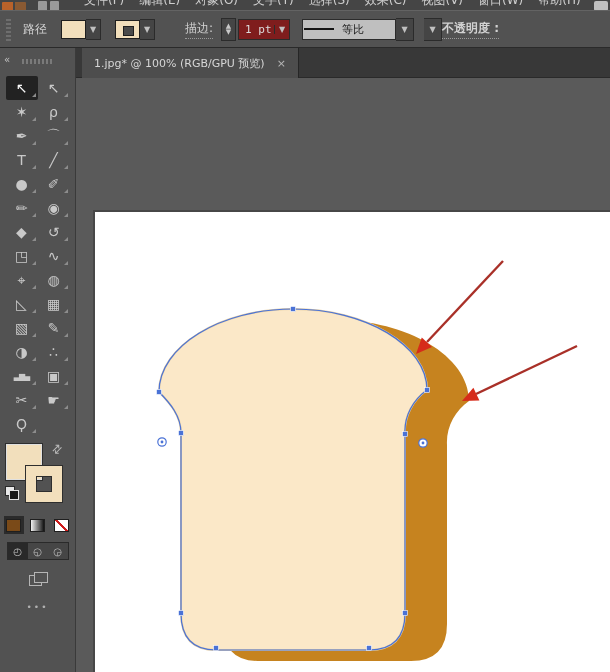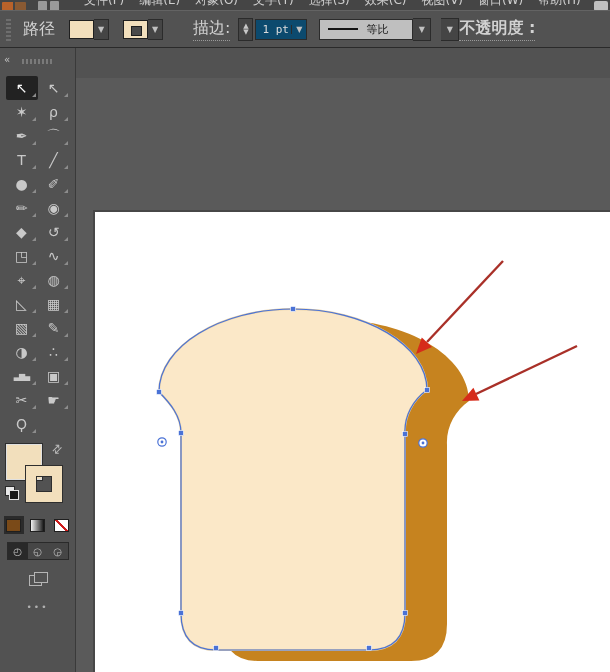--- a/index.html
+++ b/index.html
@@ -16,34 +16,34 @@
   .appicon-frag{position:absolute;left:38px;top:1px;width:9px;height:12px;background:#9a9a9a;border-radius:1px;}
   .appicon-frag.b{left:50px;}
   .menu-right-frag{position:absolute;right:2px;top:1px;width:14px;height:10px;background:#c0c0c0;border-radius:2px;}
 
   
   .controlbar{position:absolute;left:0;top:10px;width:610px;height:38px;background:#525252;
               border-top:1px solid #636363;border-bottom:1px solid #2a2a2a;
               display:flex;align-items:center;box-sizing:border-box;padding-left:6px;overflow:hidden;}
   .grip-v{width:5px;height:24px;margin-right:12px;
           background:repeating-linear-gradient(0deg,#6e6e6e 0 2px,transparent 2px 4px);}
-  .cb-label{color:#d2d2d2;font-size:16px;white-space:nowrap;}
+  .cb-label{color:#d2d2d2;font-size:12px;white-space:nowrap;}
   .cb-label.link{border-bottom:1px dotted #9a9a9a;padding-bottom:1px;}
   .swgroup{display:flex;align-items:center;margin-left:14px;}
   .swatch{width:25px;height:19px;border:1px solid #1f1f1f;box-sizing:border-box;position:relative;}
   .swatch .hole{position:absolute;left:7px;top:5px;width:9px;height:8px;background:#4a4a4a;border:1px solid #1f1f1f;}
   .chev{width:14px;height:19px;background:#454545;border:1px solid #2b2b2b;border-left:none;
         color:#c0c0c0;font-size:8px;display:flex;align-items:center;justify-content:center;}
   .stepper{width:13px;height:21px;background:#454545;border:1px solid #2b2b2b;margin:0 2px 0 8px;
            display:flex;flex-direction:column;align-items:center;justify-content:center;color:#c8c8c8;font-size:7px;line-height:6px;}
-  .valuebox{width:52px;height:21px;background:#0c4a6e;border:1px solid #2b2b2b;display:flex;align-items:center;box-sizing:border-box;}
+  .valuebox{width:52px;height:21px;background:#7f1d1d;border:1px solid #2b2b2b;display:flex;align-items:center;box-sizing:border-box;}
   .valuebox .val{flex:1;color:#dcdcdc;font-size:11px;padding-left:6px;font-family:"DejaVu Sans Mono","Liberation Mono",monospace;}
   .valuebox .vchev{width:14px;color:#c0c0c0;font-size:8px;text-align:center;border-left:1px solid #2b2b2b;}
   .profilegrp{display:flex;align-items:center;margin-left:12px;}
-  .profilebox{width:94px;height:21px;background:#bfbfbf;border:1px solid #2b2b2b;display:flex;align-items:center;padding-left:8px;box-sizing:border-box;}
+  .profilebox{width:94px;height:21px;background:#bfbfbf;border:1px solid #2b2b2b;display:flex;align-items:center;padding-left:1px;box-sizing:border-box;}
   .pline{display:inline-block;width:30px;height:2px;background:#141414;margin-right:8px;}
   .ptext{color:#1c1c1c;font-size:11px;white-space:nowrap;}
   .darkchev{width:17px;height:21px;background:#454545;border:1px solid #2b2b2b;border-left:none;
             color:#c0c0c0;font-size:8px;display:flex;align-items:center;justify-content:center;}
   .opacity{margin-left:0;font-weight:bold;}
 
   
   .tabbar{position:absolute;left:76px;top:48px;width:534px;height:30px;background:#383838;border-bottom:1px solid #2a2a2a;box-sizing:border-box;}
   .tab{position:absolute;left:6px;top:0;height:30px;background:#4d4d4d;border-right:1px solid #262626;
        display:flex;align-items:center;padding:0 12px;}
@@ -152,20 +152,26 @@
         <span class="ptext">等比</span>
       </div>
       <div class="darkchev">▼</div>
     </div>
     <div class="profilegrp" style="margin-left:10px">
       <div class="darkchev">▼</div>
     </div>
     <span class="cb-label link opacity">不透明度 :</span>
   </div>
 
+  <div class="tabbar">
+    <div class="tab">
+      <span class="tab-title">1.jpg* @ 100% (RGB/GPU 预览)</span>
+      <span class="tab-close">×</span>
+    </div>
+  </div>
 
   <div class="toolpanel">
     <div class="panelhead">
       <span class="collapse">«</span>
       <div class="griph"></div>
     </div>
     <div class="tools" id="tool-grid">
         <div class="tool sel">↖</div>
         <div class="tool">↖</div>
         <div class="tool">✶</div>

